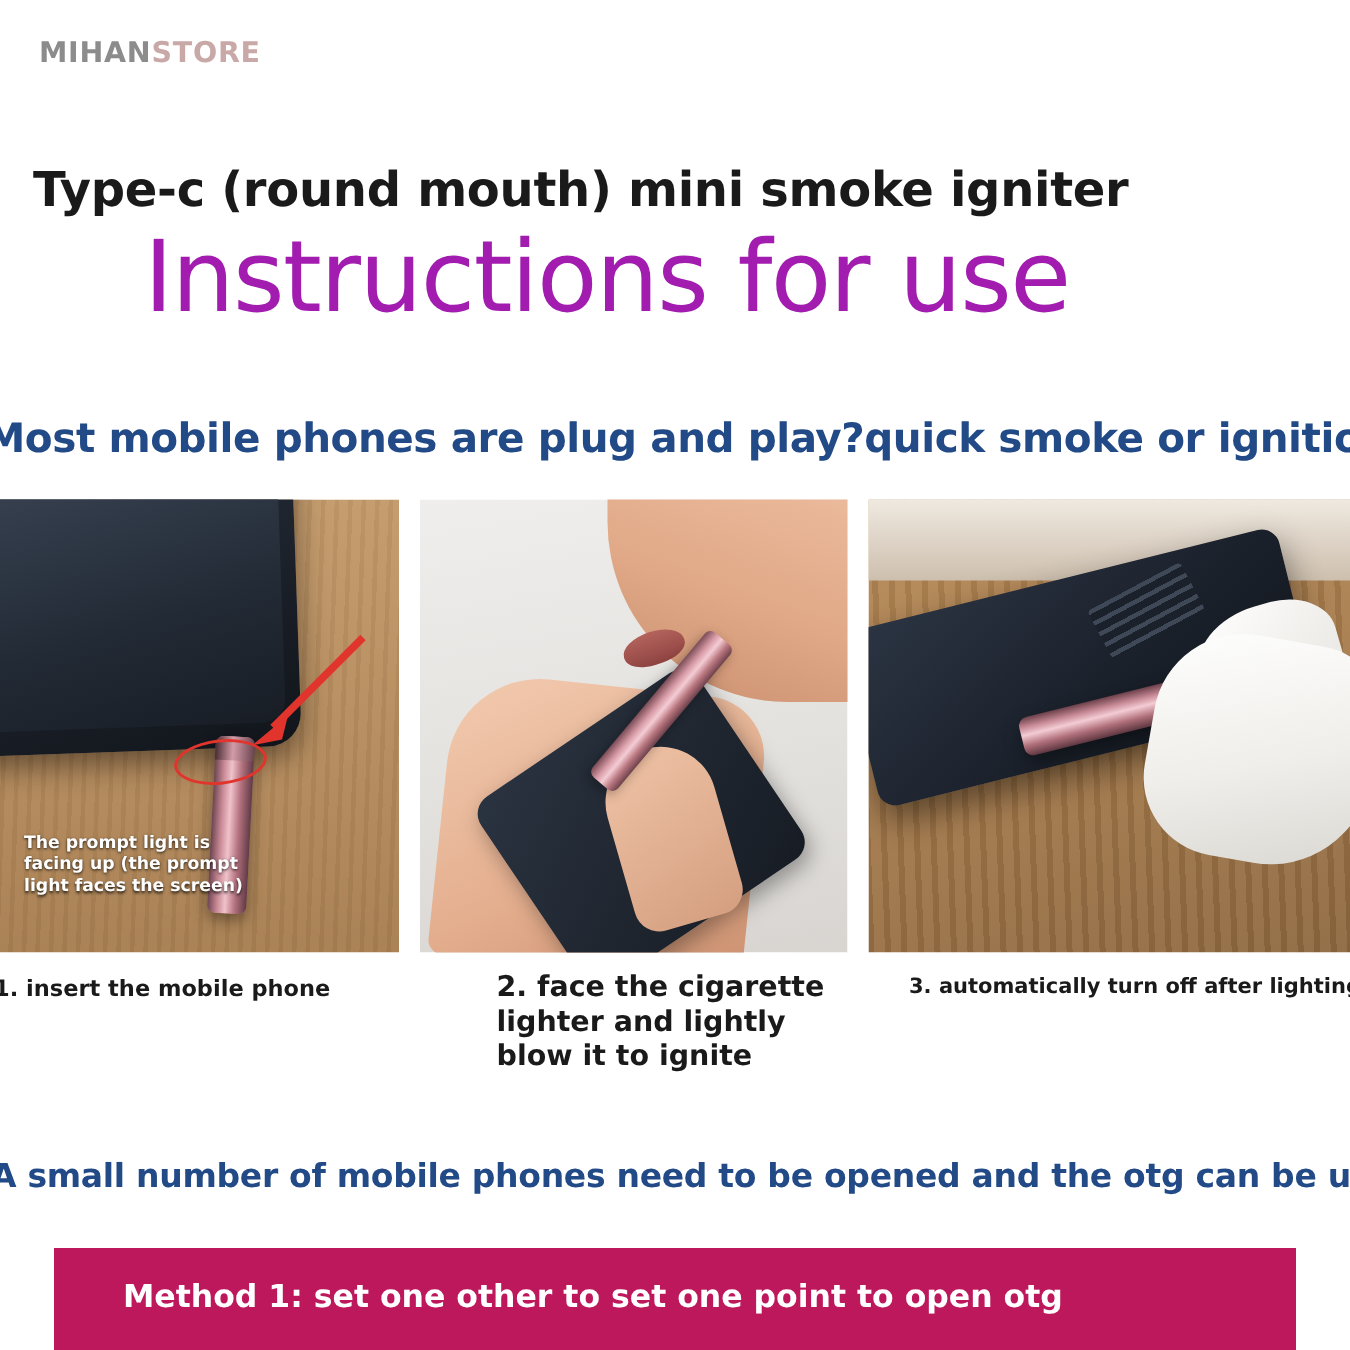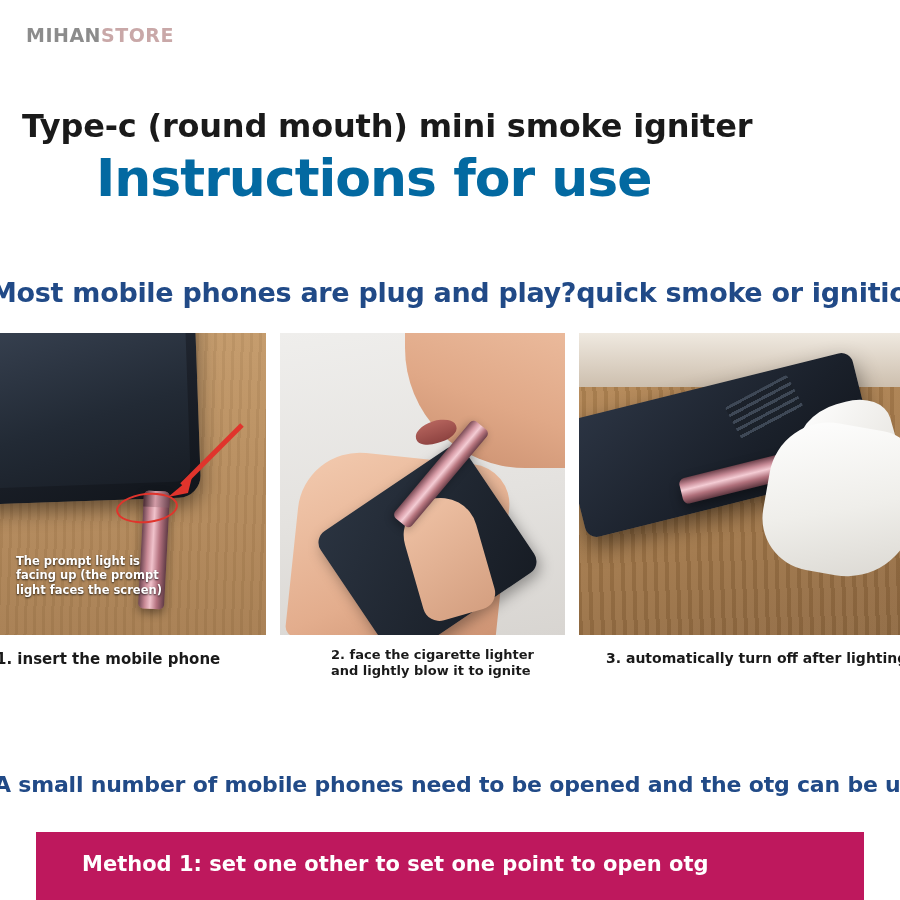--- a/index.html
+++ b/index.html
@@ -46,23 +46,23 @@
     color: #1a1a1a;
     white-space: nowrap;
     letter-spacing: -0.2px;
     margin-top: 35px;
   }
 
   .headline {
     position: absolute;
     left: 96px;
     top: 152px;
-    font-size: 52px;
-    font-weight: 700;
-    color: #0369a1;
+    font-size: 66px;
+    font-weight: 400;
+    color: #a21caf;
     white-space: nowrap;
     letter-spacing: -1px;
     line-height: 1;
   }
 
   .subhead {
     position: absolute;
     left: -10px;
     top: 277px;
     font-size: 27px;
@@ -274,21 +274,21 @@
   }
 
   
   .cap {
     position: absolute;
     font-weight: 800;
     color: #1a1a1a;
     line-height: 1.22;
   }
   .cap1 { left: -4px; top: 650px; font-size: 15px; white-space: nowrap; }
-  .cap2 { left: 331px; top: 647px; font-size: 13px; width: 226px; }
+  .cap2 { left: 331px; top: 647px; font-size: 19px; width: 226px; }
   .cap3 { left: 606px; top: 650px; font-size: 14px; white-space: nowrap; }
 
   
   .bottom-note {
     position: absolute;
     left: -6px; top: 772px;
     font-size: 22px;
     font-weight: 800;
     color: #214a87;
     white-space: nowrap;

